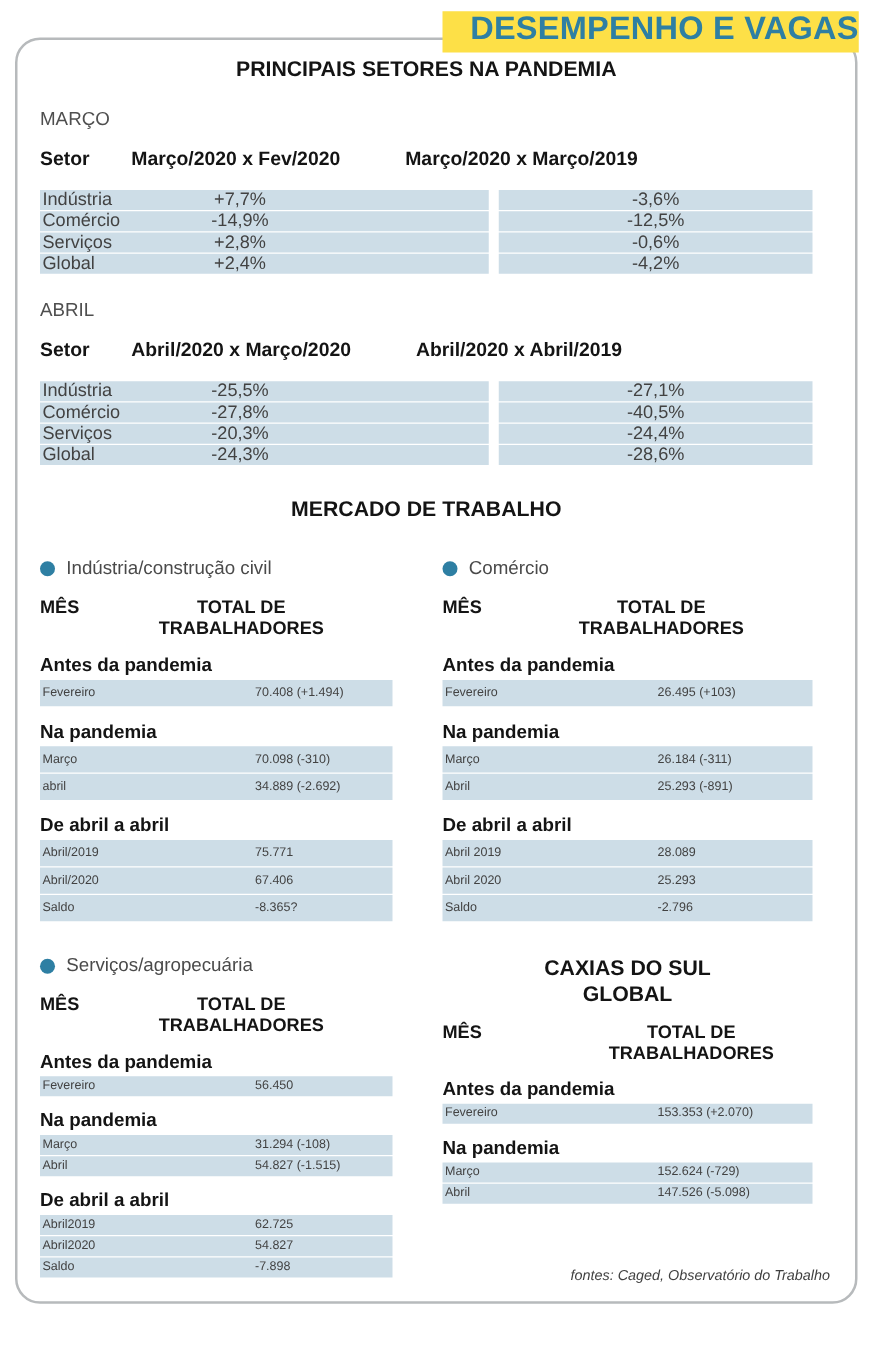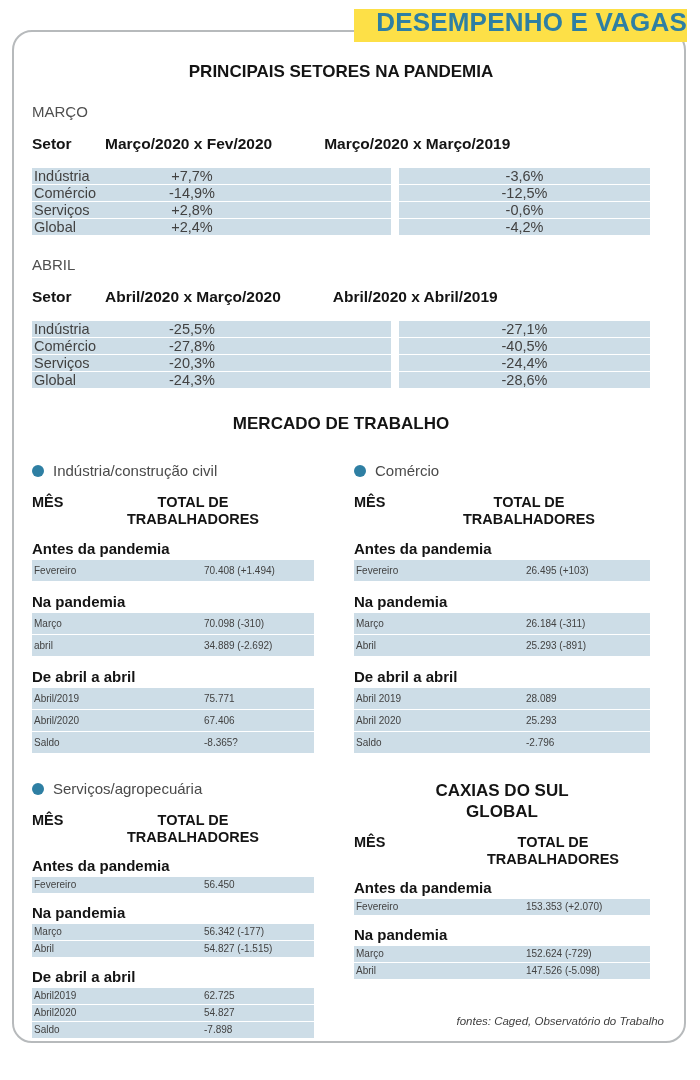--- a/index.html
+++ b/index.html
@@ -12,21 +12,21 @@
     background:#fde047; padding:0 0 6px 22px; line-height:27px;
   }
 
   .frame{
     position:absolute; top:30px; left:12px; width:674px; height:1013px;
     border:2px solid #b7babc; border-radius:20px;
     padding:0 34px 0 18px; overflow:hidden;
   }
 
   .h-center{ text-align:center; font-size:17px; font-weight:bold; color:#141414; }
-  .setores-title{ margin-top:30px; }
+  .setores-title{ margin-top:14px; }
   .mercado-title{ margin-top:26px; }
 
   .month-label{ color:#4f4f4f; font-size:15px; margin-top:21px; line-height:18px; }
 
   .sector-header{ display:flex; align-items:baseline; margin-top:13px;
     font-weight:bold; font-size:15.5px; color:#141414; line-height:19px; }
   .col-setor{ width:73px; }
   .col-h2{ margin-left:52px; }
 
   .sector-rows{ margin-top:15px; display:flex; flex-direction:column; gap:1px; }
@@ -257,21 +257,21 @@
         <div class="group-label">Antes da pandemia</div>
         <div class="prow">
             <span class="p-mes">Fevereiro</span>
             <span class="p-val">56.450</span>
           </div>
       </div>
       <div class="group">
         <div class="group-label">Na pandemia</div>
         <div class="prow">
             <span class="p-mes">Março</span>
-            <span class="p-val">56.342 (-177)</span>
+            <span class="p-val">31.294 (-108)</span>
           </div>
         <div class="prow">
             <span class="p-mes">Abril</span>
             <span class="p-val">54.827 (-1.515)</span>
           </div>
       </div>
       <div class="group">
         <div class="group-label">De abril a abril</div>
         <div class="prow">
             <span class="p-mes">Abril2019</span>

